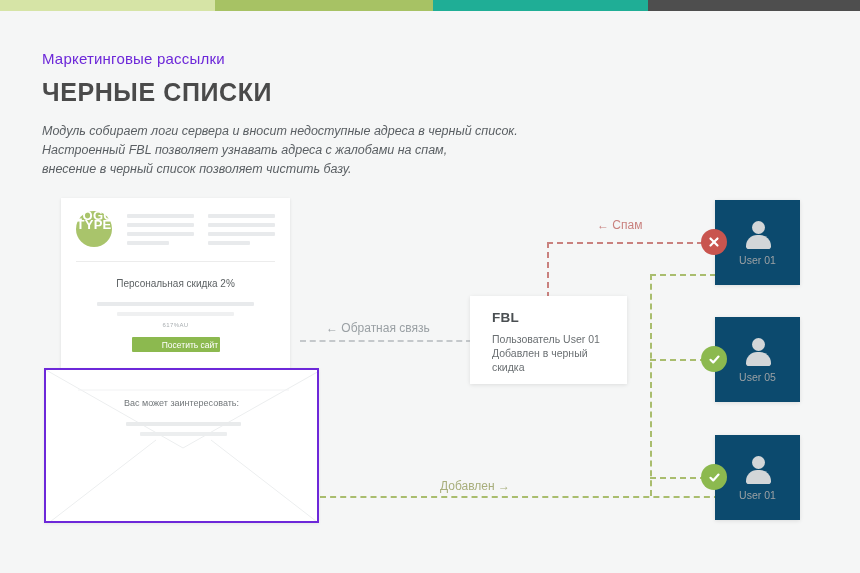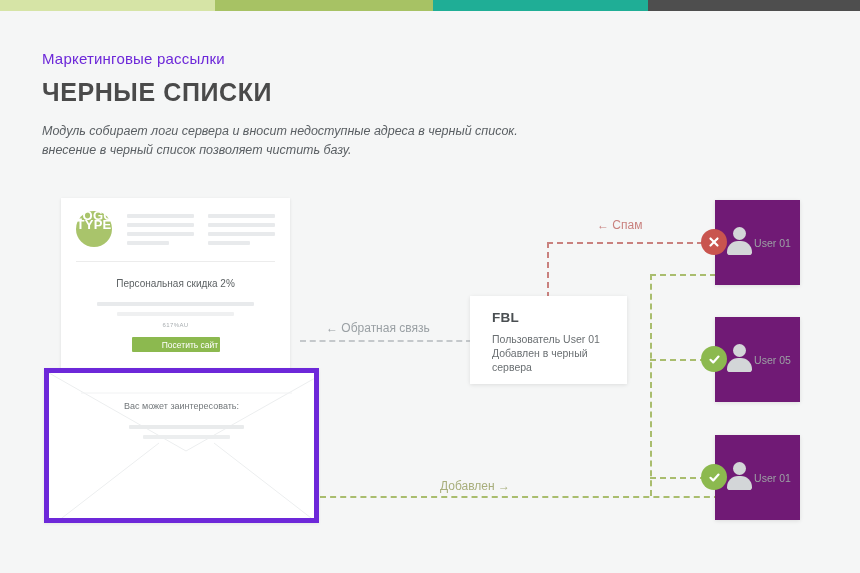--- a/index.html
+++ b/index.html
@@ -62,21 +62,21 @@
   #cta {
     position: absolute; left: 71px; top: 139px;
     width: 88px; height: 15px; background: #8cb94f; border-radius: 1px;
     color: #fff; font-size: 8.5px; display: flex; align-items: center; justify-content: center; padding-left: 28px;
   }
 
   
   #envelope {
     position: absolute; left: 44px; top: 368px;
     width: 275px; height: 155px;
-    background: #ffffff; border: 5px solid #6d28d9;
+    background: #ffffff; border: 2px solid #6d28d9;
     box-shadow: 0 1px 3px rgba(0,0,0,.07);
     overflow: hidden;
   }
   #envelope svg { position: absolute; left: 0; top: 0; }
   #env-text {
     position: absolute; left: 0; top: 28px; width: 100%;
     text-align: center; font-size: 9px; color: #72777a;
   }
   #env-ph1 { position: absolute; left: 80px; top: 52px; width: 115px; background:#e9ebec; }
   #env-ph2 { position: absolute; left: 94px; top: 62px; width: 87px; background:#eceeef; }
@@ -96,22 +96,22 @@
   }
   #fbl-title { font-size: 13.5px; font-weight: bold; color: #4a4f52; letter-spacing: .3px; }
   #fbl-body { margin-top: 7px; font-size: 10.5px; line-height: 14px; color: #6a6f72; }
 
   
   .flow-label { position: absolute; font-size: 12px; white-space: nowrap; }
 
   
   .user-card {
     position: absolute; width: 85px; height: 85px;
-    background: #701a75; box-shadow: 0 1px 4px rgba(0,0,0,.10);
-    display: flex; flex-direction: row; align-items: center; justify-content: center;
+    background: #0c4a6e; box-shadow: 0 1px 4px rgba(0,0,0,.10);
+    display: flex; flex-direction: column; align-items: center; justify-content: center;
   }
   .avatar { width: 30px; height: 30px; position: relative; margin-bottom: 4px; }
   .avatar .head {
     position: absolute; left: 9px; top: 1px; width: 13px; height: 13px;
     border-radius: 50%; background: #d3d6d8;
   }
   .avatar .body {
     position: absolute; left: 3px; top: 15px; width: 25px; height: 14px;
     background: #d3d6d8; border-radius: 12px 12px 3px 3px;
   }
@@ -132,20 +132,21 @@
   <div style="background: rgb(214, 228, 166); width: 215px;"></div>
   <div style="background: rgb(167, 194, 100); width: 218px;"></div>
   <div style="background: rgb(31, 174, 150); width: 215px;"></div>
   <div style="background: rgb(78, 78, 78); width: 212px;"></div>
 </div>
 
 <div id="eyebrow">Маркетинговые рассылки</div>
 <h1 id="title">ЧЕРНЫЕ СПИСКИ</h1>
 <div id="desc">
   <div>Модуль собирает логи сервера и вносит недоступные адреса в черный список.</div>
+  <div>Настроенный FBL позволяет узнавать адреса с жалобами на спам,</div>
   <div>внесение в черный список позволяет чистить базу.</div>
 </div>
 
 <div class="flow h-dash" style="left:547px; top:242px; width:166px; border-color:#c9817e;"></div>
 <div class="flow v-dash" style="left:547px; top:242px; height:56px; border-color:#c9817e;"></div>
 
 <div class="flow h-dash" style="left:300px; top:340px; width:172px; border-color:#c4c8cb;"></div>
 
 <div class="flow h-dash" style="left:320px; top:496px; width:400px; border-color:#a9bd6e;"></div>
 <div class="flow v-dash" style="left:650px; top:274px; height:222px; border-color:#a9bd6e;"></div>
@@ -190,21 +191,21 @@
   <div id="env-text">Вас может заинтересовать:</div>
   <div class="ph" id="env-ph1"></div>
   <div class="ph" id="env-ph2"></div>
 </div>
 
 <div id="fbl">
   <div id="fbl-title">FBL</div>
   <div id="fbl-body">
     <div>Пользователь User 01</div>
     <div>Добавлен в черный</div>
-    <div>сервера</div>
+    <div>скидка</div>
   </div>
 </div>
 
 <div class="flow-label" style="left:597px; top:218px; color:#c9817e;">← Спам</div>
 <div class="flow-label" style="left:326px; top:321px; color:#9aa0a4;">← Обратная связь</div>
 <div class="flow-label" style="left:440px; top:479px; color:#a8ae7c;">Добавлен →</div>
 
 <div class="user-card" style="left:715px; top:200px;">
   <div class="avatar">
     <div class="head"></div>

